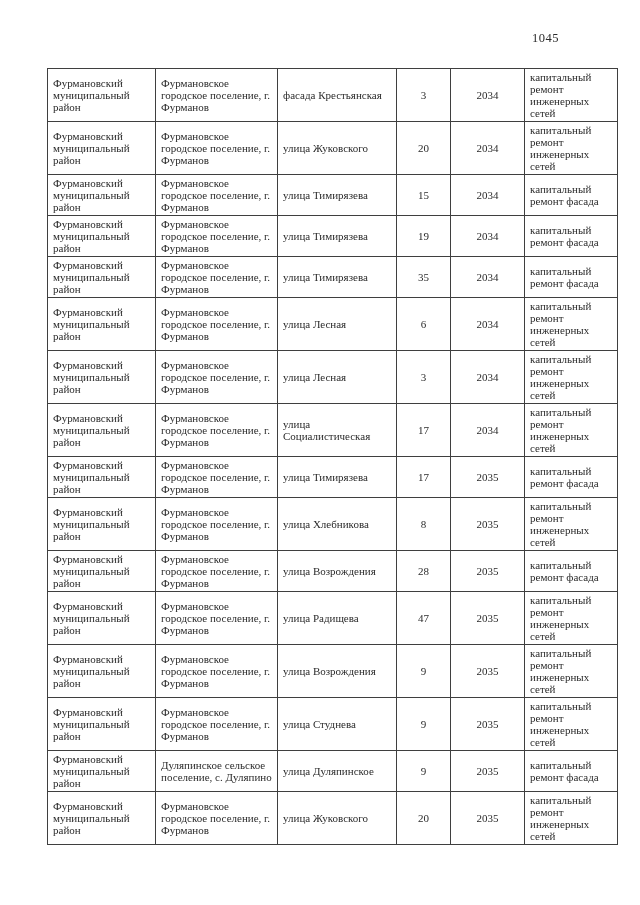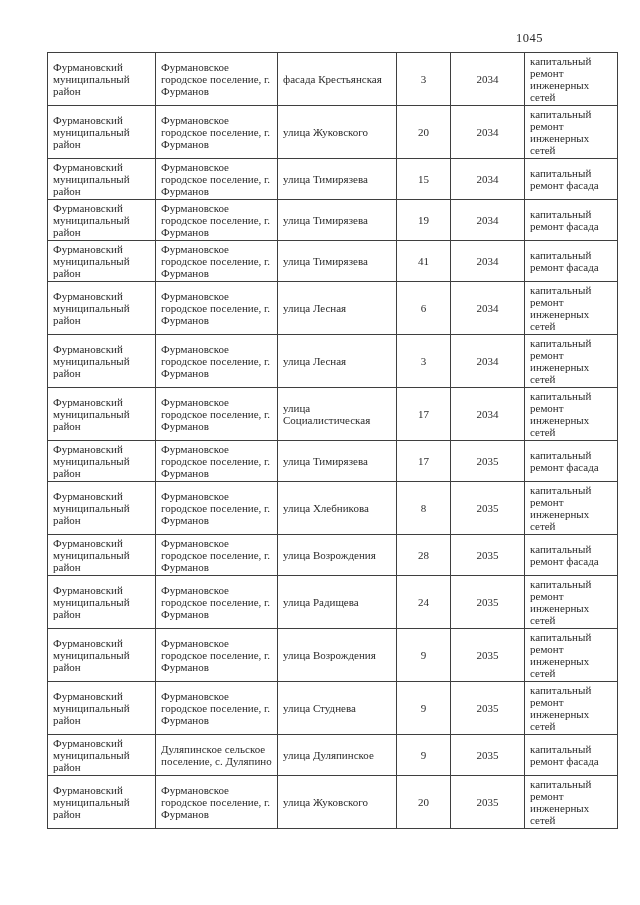--- a/index.html
+++ b/index.html
@@ -6,27 +6,27 @@
   body {
     width: 640px; height: 905px;
     background: #ffffff;
     font-family: "Liberation Serif", "DejaVu Serif", serif;
     color: #2b2b2b;
     position: relative;
     overflow: hidden;
   }
   .page-number {
     position: absolute;
-    top: 31px; left: 516px;
+    top: 31px; left: 532px;
     font-size: 12.5px;
     letter-spacing: 0.5px;
   }
   table.doc-table {
     position: absolute;
-    top: 52px; left: 47px;
+    top: 68px; left: 47px;
     width: 570px;
     border-collapse: collapse;
     table-layout: fixed;
   }
   table.doc-table td {
     border: 1px solid #3f3f3f;
     font-size: 11px;
     line-height: 12px;
     padding: 2px 4px 2px 5px;
     vertical-align: middle;
@@ -83,21 +83,21 @@
       <td>Фурмановское городское поселение, г. Фурманов</td>
       <td>улица Тимирязева</td>
       <td class="num">19</td>
       <td class="num">2034</td>
       <td>капитальный ремонт фасада</td>
     </tr>
     <tr>
       <td>Фурмановский муниципальный район</td>
       <td>Фурмановское городское поселение, г. Фурманов</td>
       <td>улица Тимирязева</td>
-      <td class="num">41</td>
+      <td class="num">35</td>
       <td class="num">2034</td>
       <td>капитальный ремонт фасада</td>
     </tr>
     <tr>
       <td>Фурмановский муниципальный район</td>
       <td>Фурмановское городское поселение, г. Фурманов</td>
       <td>улица Лесная</td>
       <td class="num">6</td>
       <td class="num">2034</td>
       <td>капитальный ремонт инженерных сетей</td>
@@ -139,21 +139,21 @@
       <td>Фурмановское городское поселение, г. Фурманов</td>
       <td>улица Возрождения</td>
       <td class="num">28</td>
       <td class="num">2035</td>
       <td>капитальный ремонт фасада</td>
     </tr>
     <tr>
       <td>Фурмановский муниципальный район</td>
       <td>Фурмановское городское поселение, г. Фурманов</td>
       <td>улица Радищева</td>
-      <td class="num">24</td>
+      <td class="num">47</td>
       <td class="num">2035</td>
       <td>капитальный ремонт инженерных сетей</td>
     </tr>
     <tr>
       <td>Фурмановский муниципальный район</td>
       <td>Фурмановское городское поселение, г. Фурманов</td>
       <td>улица Возрождения</td>
       <td class="num">9</td>
       <td class="num">2035</td>
       <td>капитальный ремонт инженерных сетей</td>

